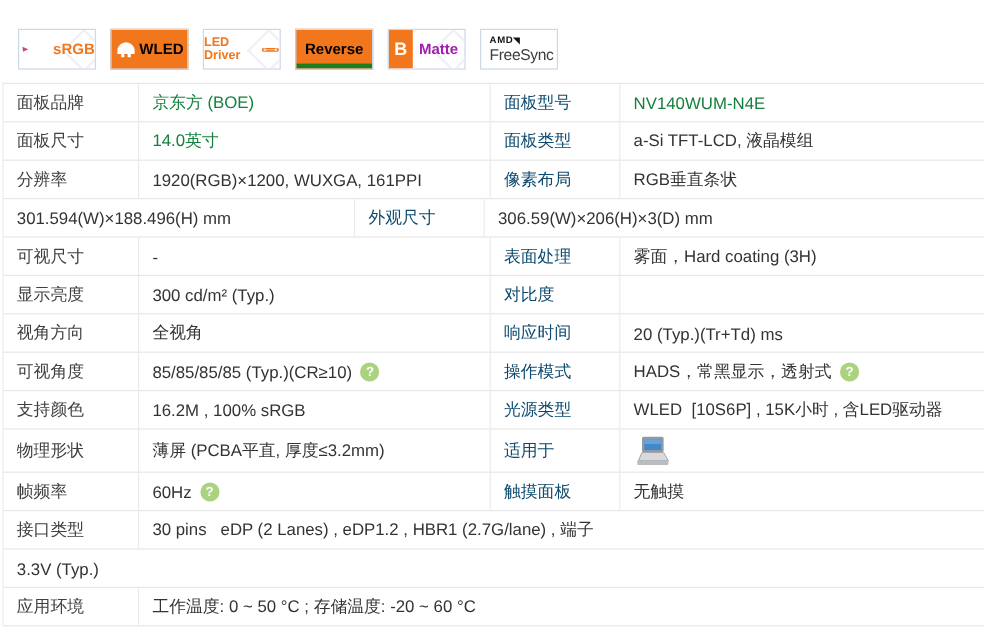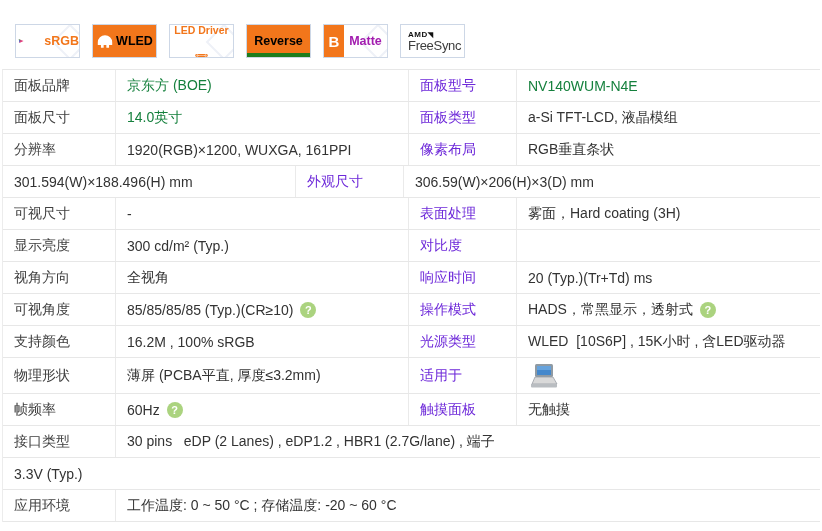--- a/index.html
+++ b/index.html
@@ -9,40 +9,40 @@
   
   .badges{position:absolute;left:15px;top:24px;display:flex;gap:12px}
   .badge{width:65px;height:34px;border:1px solid #cdd7e6;display:flex;align-items:center;justify-content:center;
          position:relative;overflow:hidden;background:#fff;flex:none}
   .badge.solid{background:#f2761b}
   .wm{position:absolute;width:26px;height:26px;border:2px solid #eef1f7;transform:rotate(45deg);right:-4px;top:4px;pointer-events:none}
   .b-orange{color:#f2761b;font-weight:bold;font-size:12.5px;position:relative}
   .b-white{color:#000000;font-weight:bold;font-size:12.5px;position:relative}
   .badge-srgb .b-orange{margin-left:20px}
   .gamut{margin-left:2px}
-  .badge.stacked{flex-direction:column;justify-content:space-between;gap:18px}
+  .badge.stacked{justify-content:space-between;gap:18px}
   .ld-title{color:#f2761b;font-weight:bold;font-size:10.5px;line-height:11px;position:relative}
   .green-bar{position:absolute;left:0;right:0;bottom:0;height:4px;background:#1e7d1d}
   .badge-matte{padding:0}
   .matte-b{width:20px;height:100%;background:#f2761b;color:#fff;font-weight:bold;font-size:15px;
            display:flex;align-items:center;justify-content:center;flex:none}
   .matte-label{flex:1;text-align:center;color:#a21caf;font-weight:bold;font-size:12.5px;position:relative}
   .badge-freesync{flex-direction:column;align-items:flex-start;padding-left:7px;gap:0}
   .amd-line{font-size:8px;font-weight:bold;color:#111;letter-spacing:.5px;line-height:9px}
   .amd-mark{font-size:7px}
   .fs-label{font-size:13px;color:#3d3d3d;line-height:14px;letter-spacing:-0.3px}
 
   
   .spec{position:absolute;left:2px;top:69px;width:818px;border-top:1px solid #e7e7e7;border-left:1px solid #ececec}
   .trow{display:flex;height:32px;border-bottom:1px solid #e7e7e7;align-items:stretch}
   .trow.tall{height:36px}
   .cell{display:flex;align-items:center;padding-left:11px;font-size:14px;white-space:pre;overflow:hidden}
   .lab{width:113px;color:#404040;border-right:1px solid #eaeaea;flex:none}
   .val1{width:293px;border-right:1px solid #eaeaea;flex:none}
-  .lab2{width:108px;color:#6d28d9;border-right:1px solid #eaeaea;flex:none}
+  .lab2{width:108px;color:#0c4a6e;border-right:1px solid #eaeaea;flex:none}
   .val2{flex:1}
   .valfull{flex:1}
   .lnk{color:#15803d;text-decoration:none;cursor:pointer}
   .help{display:inline-block;width:16px;height:16px;border-radius:50%;background:#abd37f;color:#fff;
         font-size:11px;font-weight:bold;text-align:center;line-height:16px;margin-left:7px;flex:none;cursor:pointer}
 </style>
 </head>
 <body>
 
 <div class="badges">

